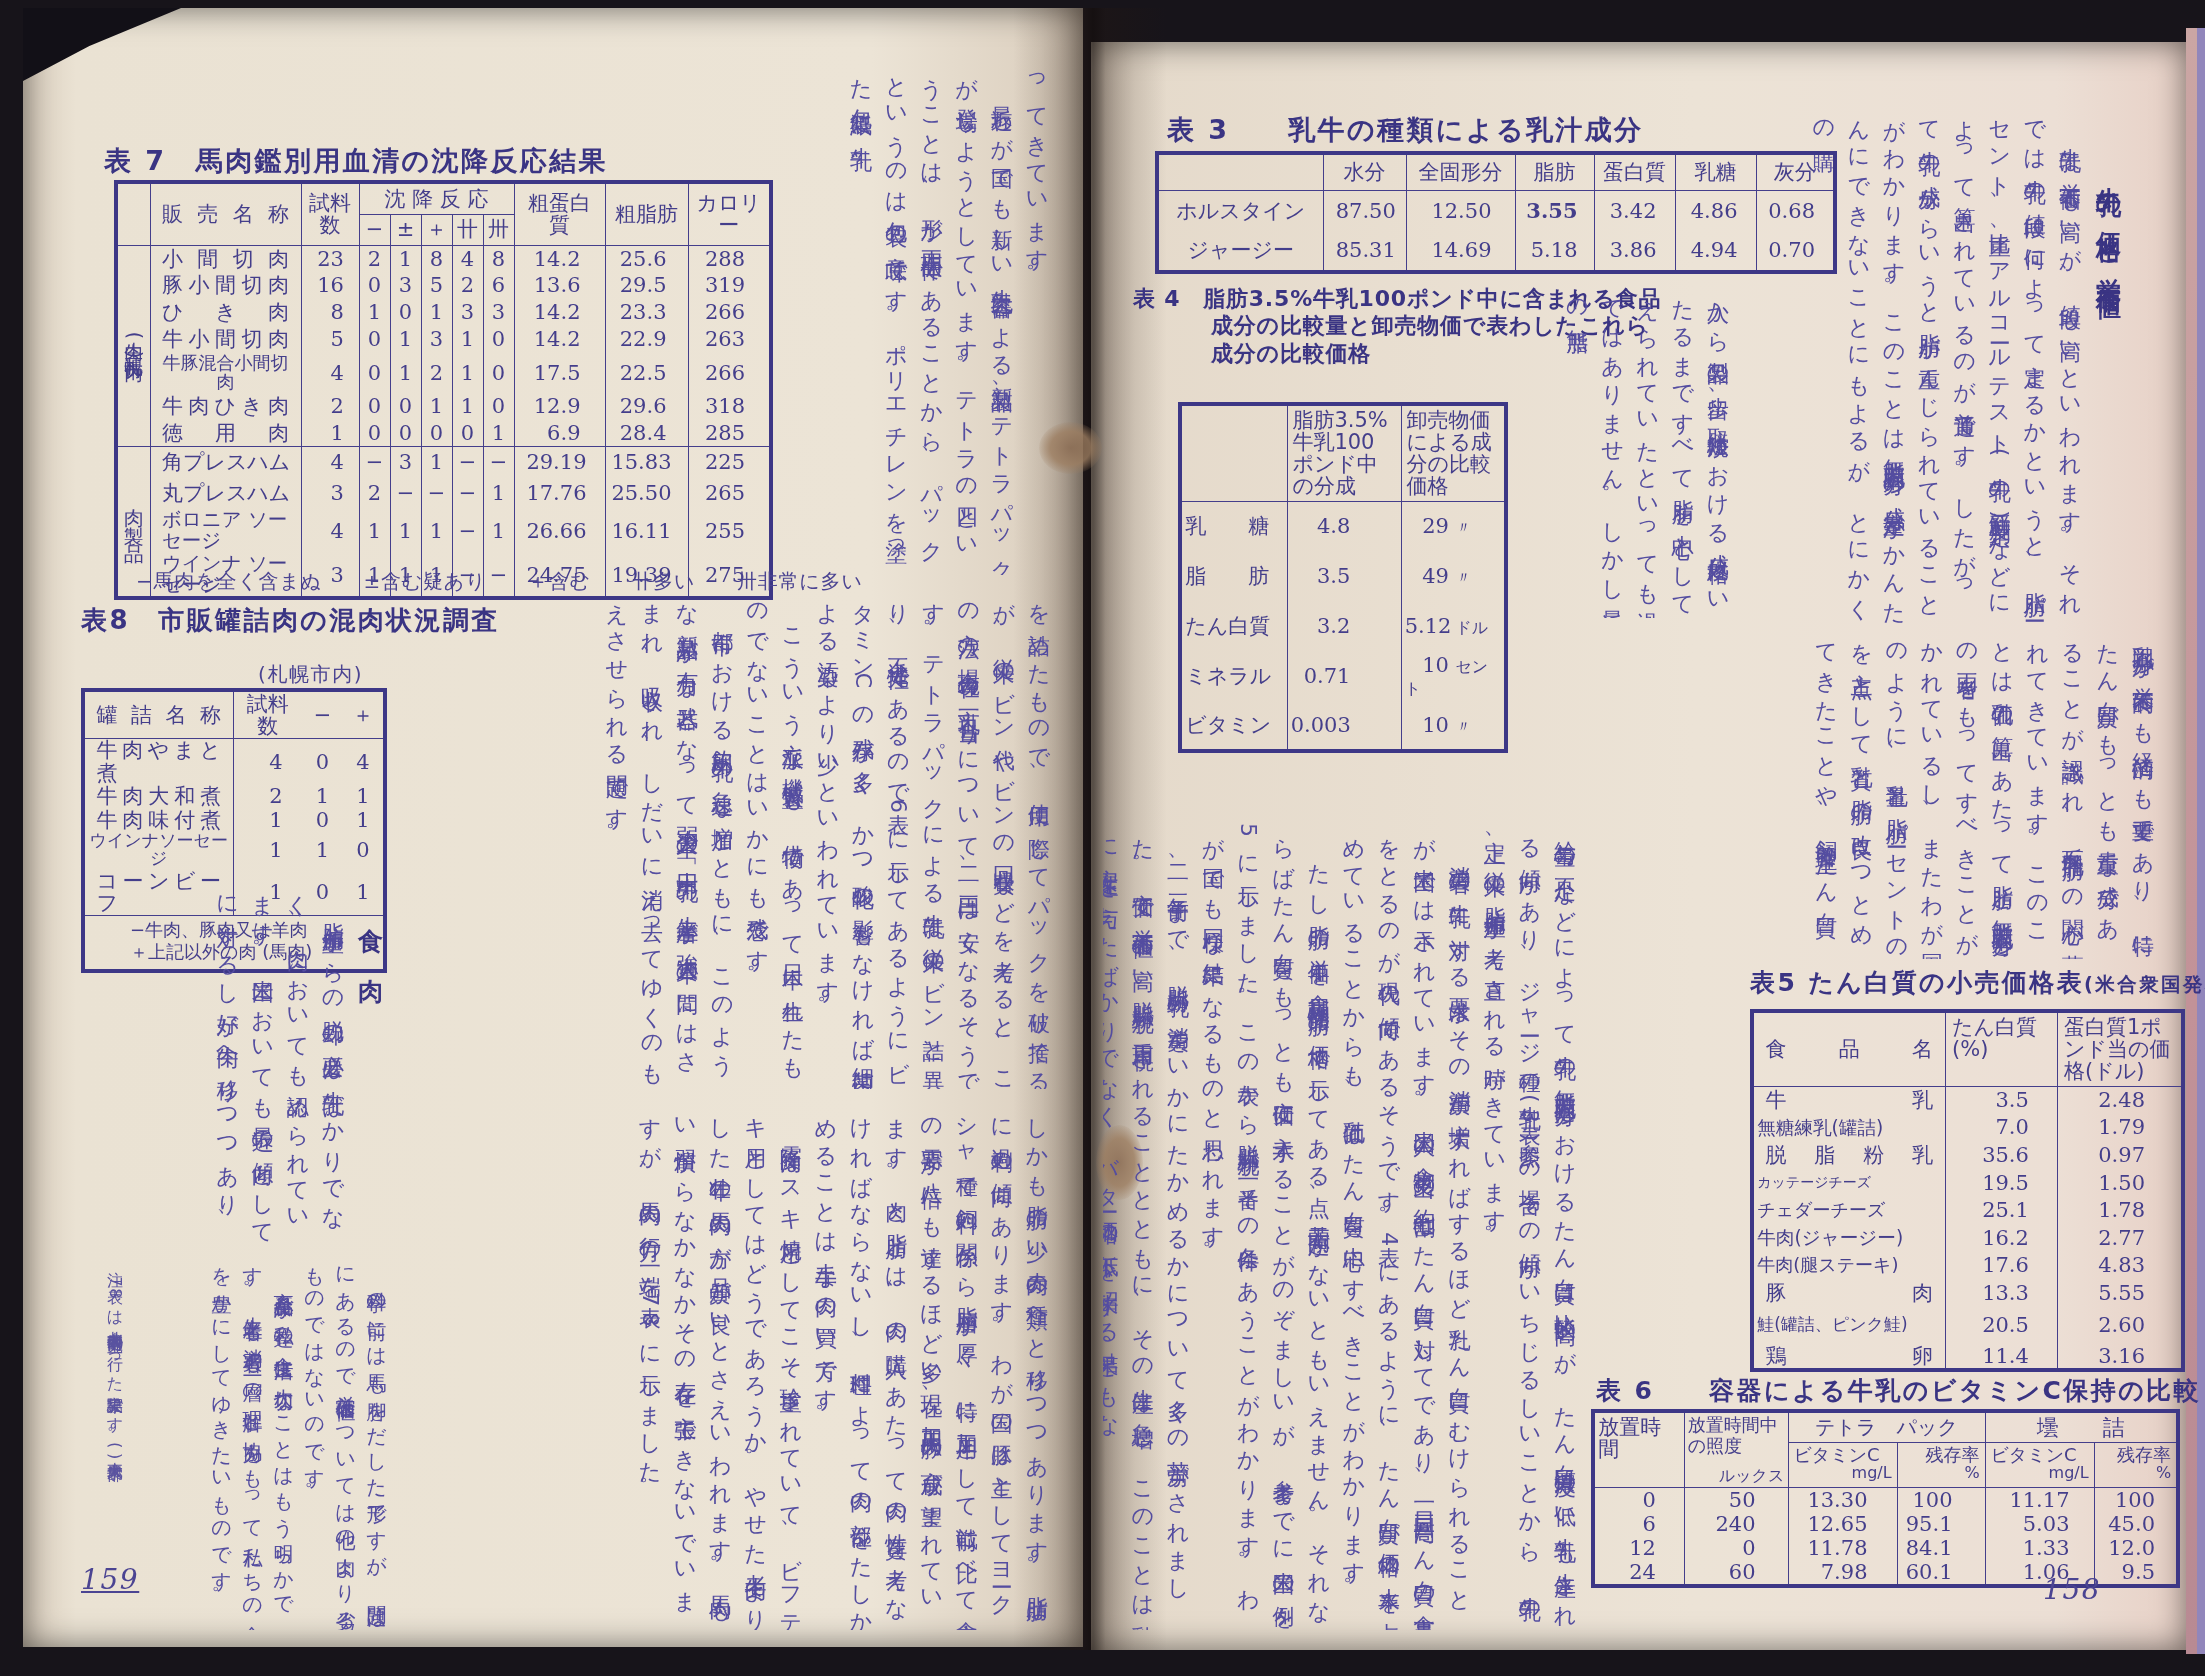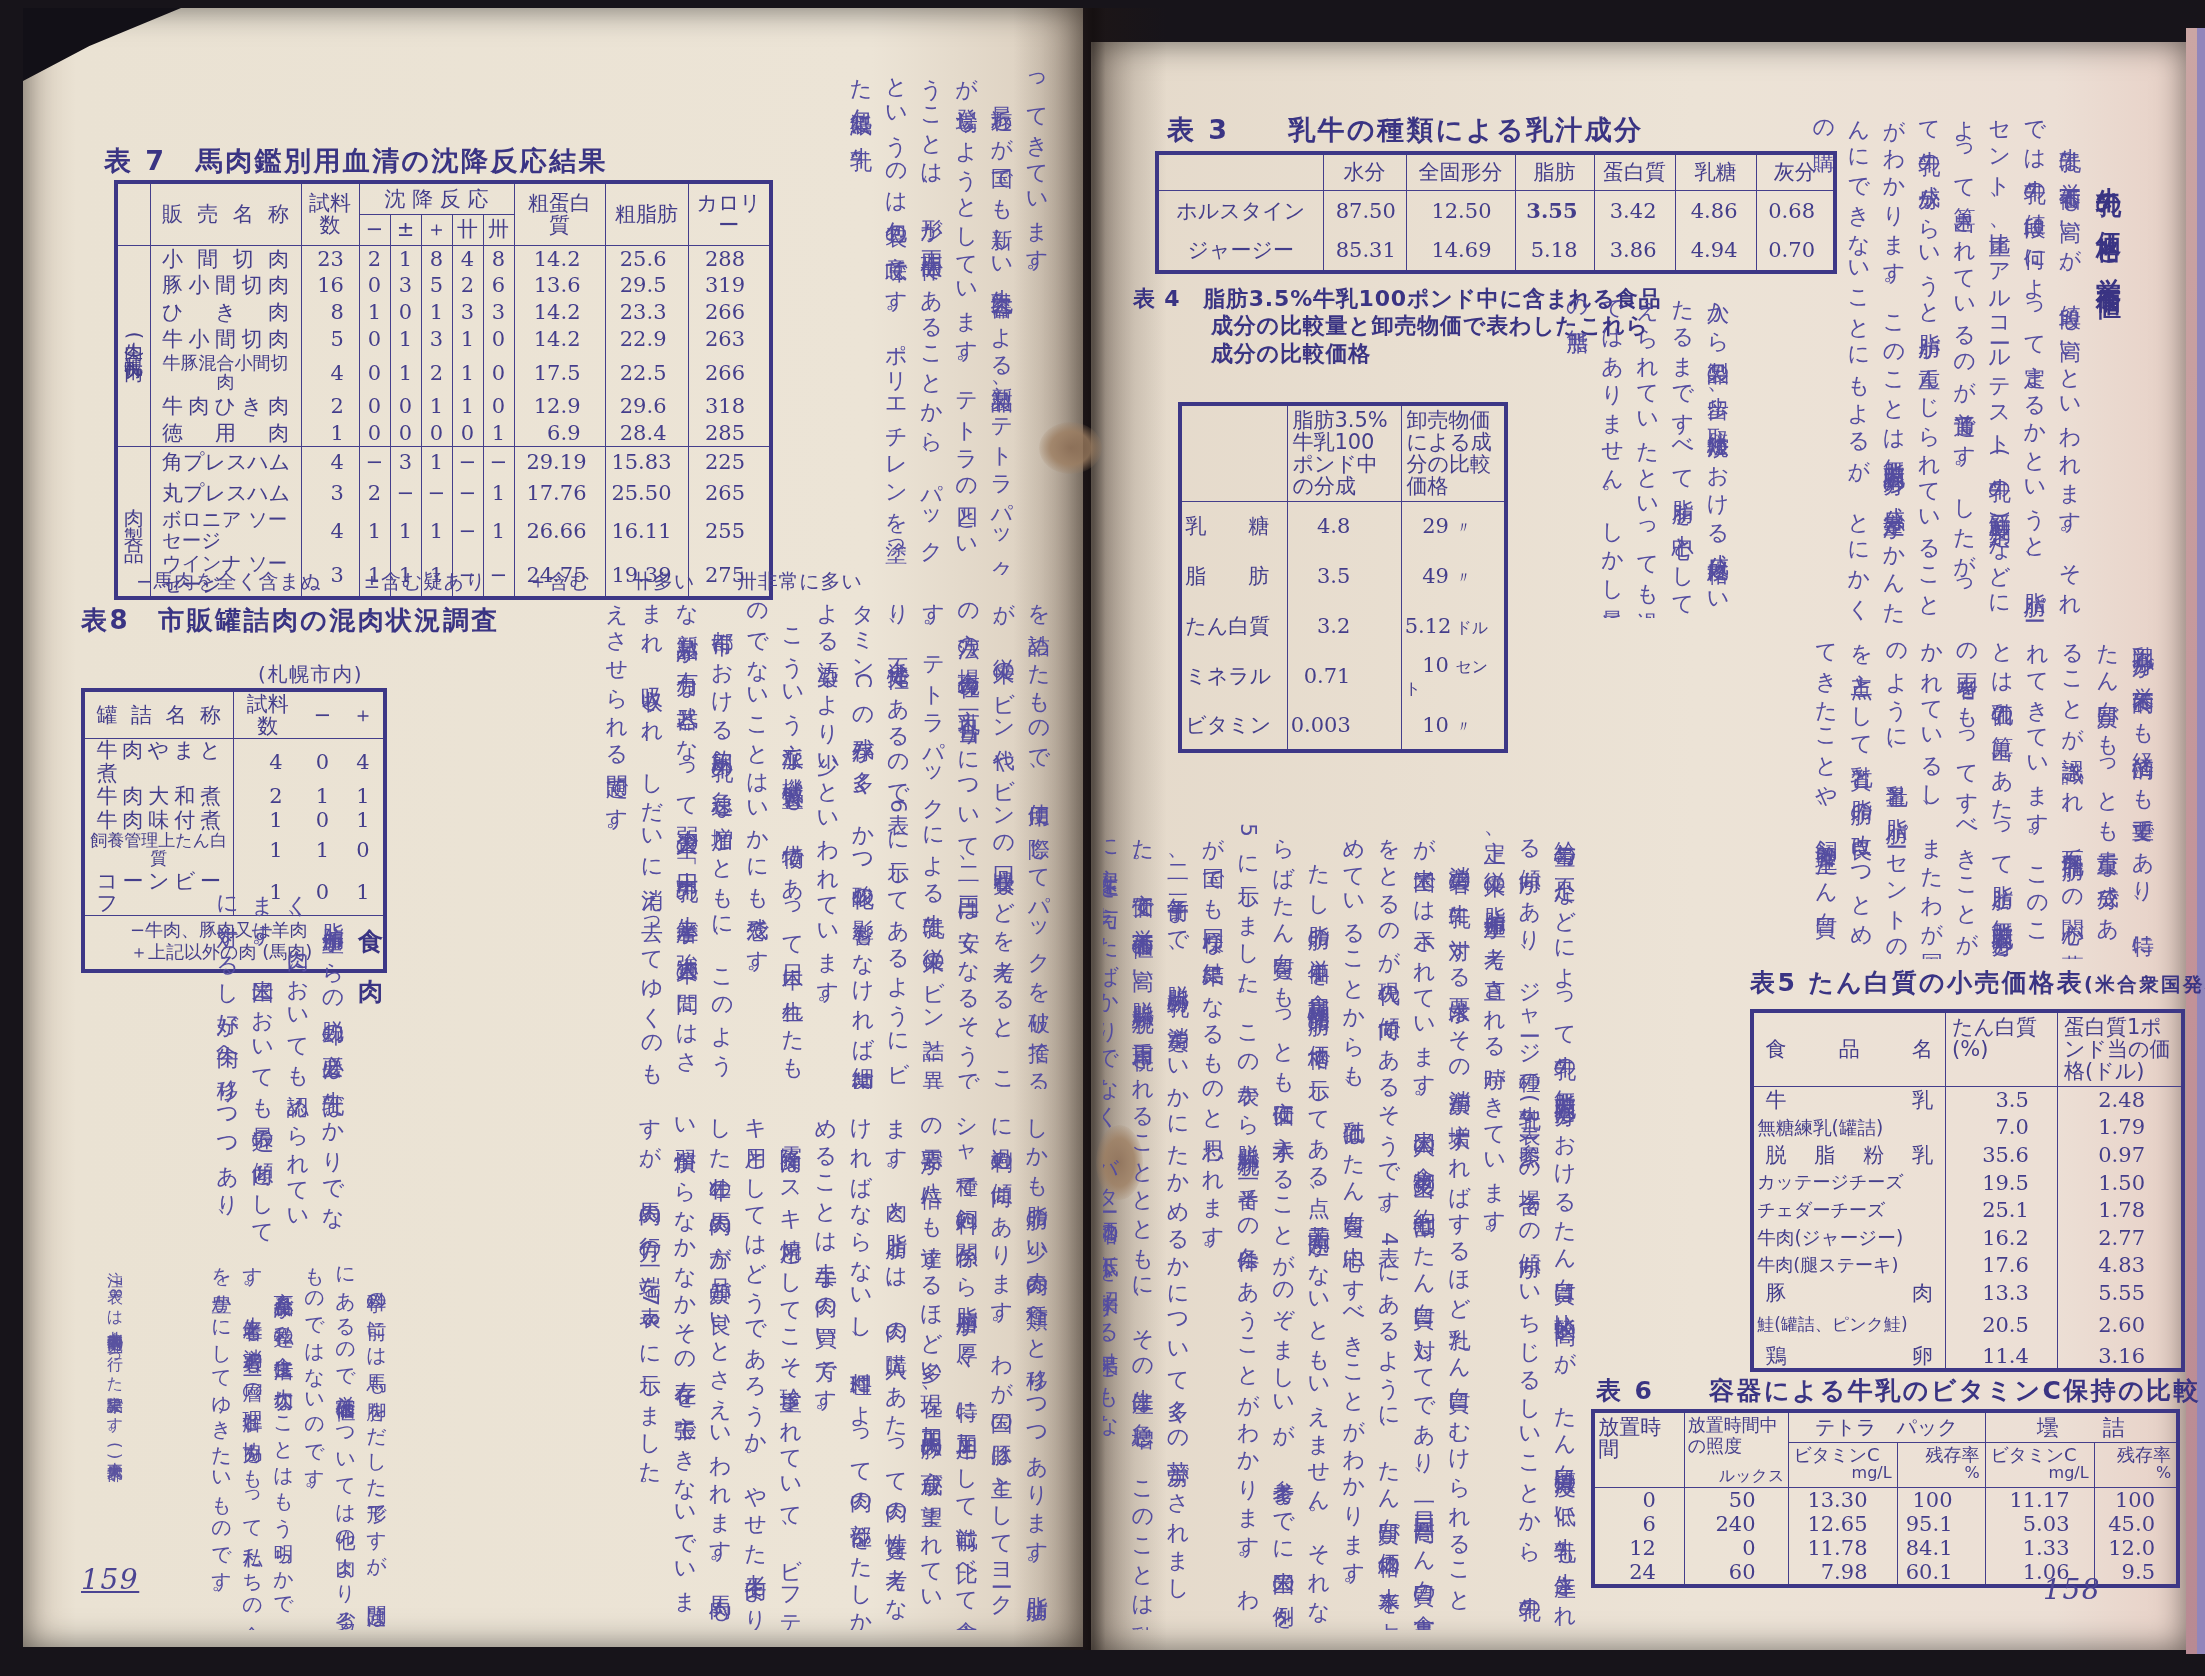--- a/index.html
+++ b/index.html
@@ -271,21 +271,21 @@
       <td class="num ctr">1</td>
       <td class="num ctr">1</td>
     </tr>
     <tr style="height:23.5px">
       <td class="jname">牛肉味付煮</td>
       <td class="vline num" style="padding-right:19.5px">1</td>
       <td class="num ctr">0</td>
       <td class="num ctr">1</td>
     </tr>
     <tr style="height:23.5px">
-      <td class="ctr" style="font-size:17px">飼養管理上たん白質</td>
+      <td class="ctr" style="font-size:17px">ウインナソーセージ</td>
       <td class="vline num" style="padding-right:19.5px">1</td>
       <td class="num ctr">1</td>
       <td class="num ctr">0</td>
     </tr>
     <tr style="height:23.5px">
       <td class="jname">コーンビーフ</td>
       <td class="vline num" style="padding-right:19.5px">1</td>
       <td class="num ctr">0</td>
       <td class="num ctr">1</td>
     </tr>
@@ -463,21 +463,21 @@
         <td style="font-size:18.6px">無糖練乳(罐詰)</td>
         <td class="vline num" style="padding-right:27.6px">7.0</td>
         <td class="vline num" style="padding-right:36px">1.79</td>
       </tr>
     <tr style="height:27.6px">
         <td class="jname">脱脂粉乳</td>
         <td class="vline num" style="padding-right:27.6px">35.6</td>
         <td class="vline num" style="padding-right:36px">0.97</td>
       </tr>
     <tr style="height:27.6px">
-        <td style="font-size:18px">カッテージチーズ</td>
+        <td style="font-size:14px">カッテージチーズ</td>
         <td class="vline num" style="padding-right:27.6px">19.5</td>
         <td class="vline num" style="padding-right:36px">1.50</td>
       </tr>
     <tr style="height:27.6px">
         <td style="font-size:18px">チェダーチーズ</td>
         <td class="vline num" style="padding-right:27.6px">25.1</td>
         <td class="vline num" style="padding-right:36px">1.78</td>
       </tr>
     <tr style="height:27.6px">
         <td style="font-size:18.6px">牛肉(ジャージー)</td>

